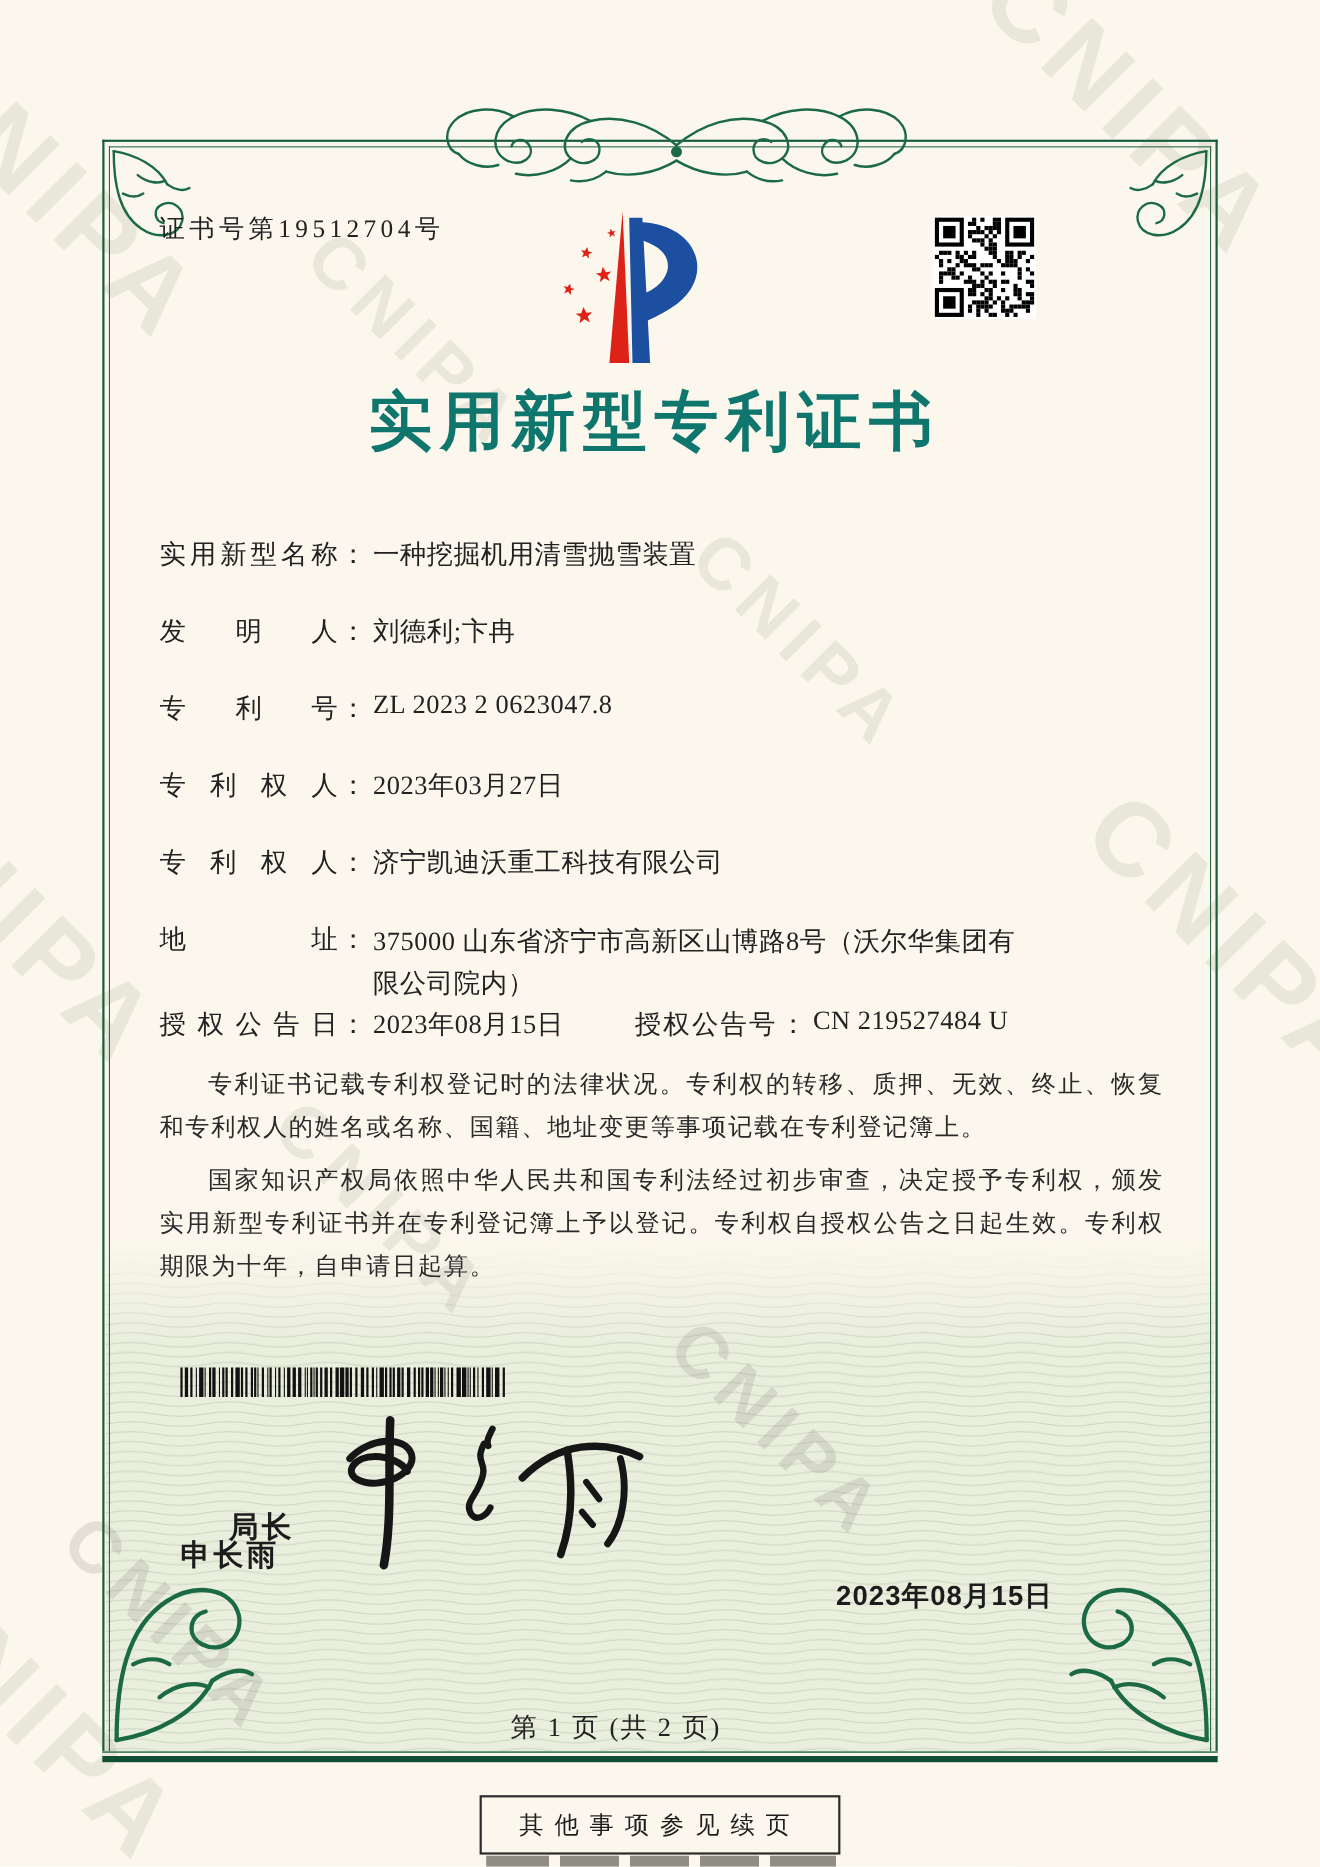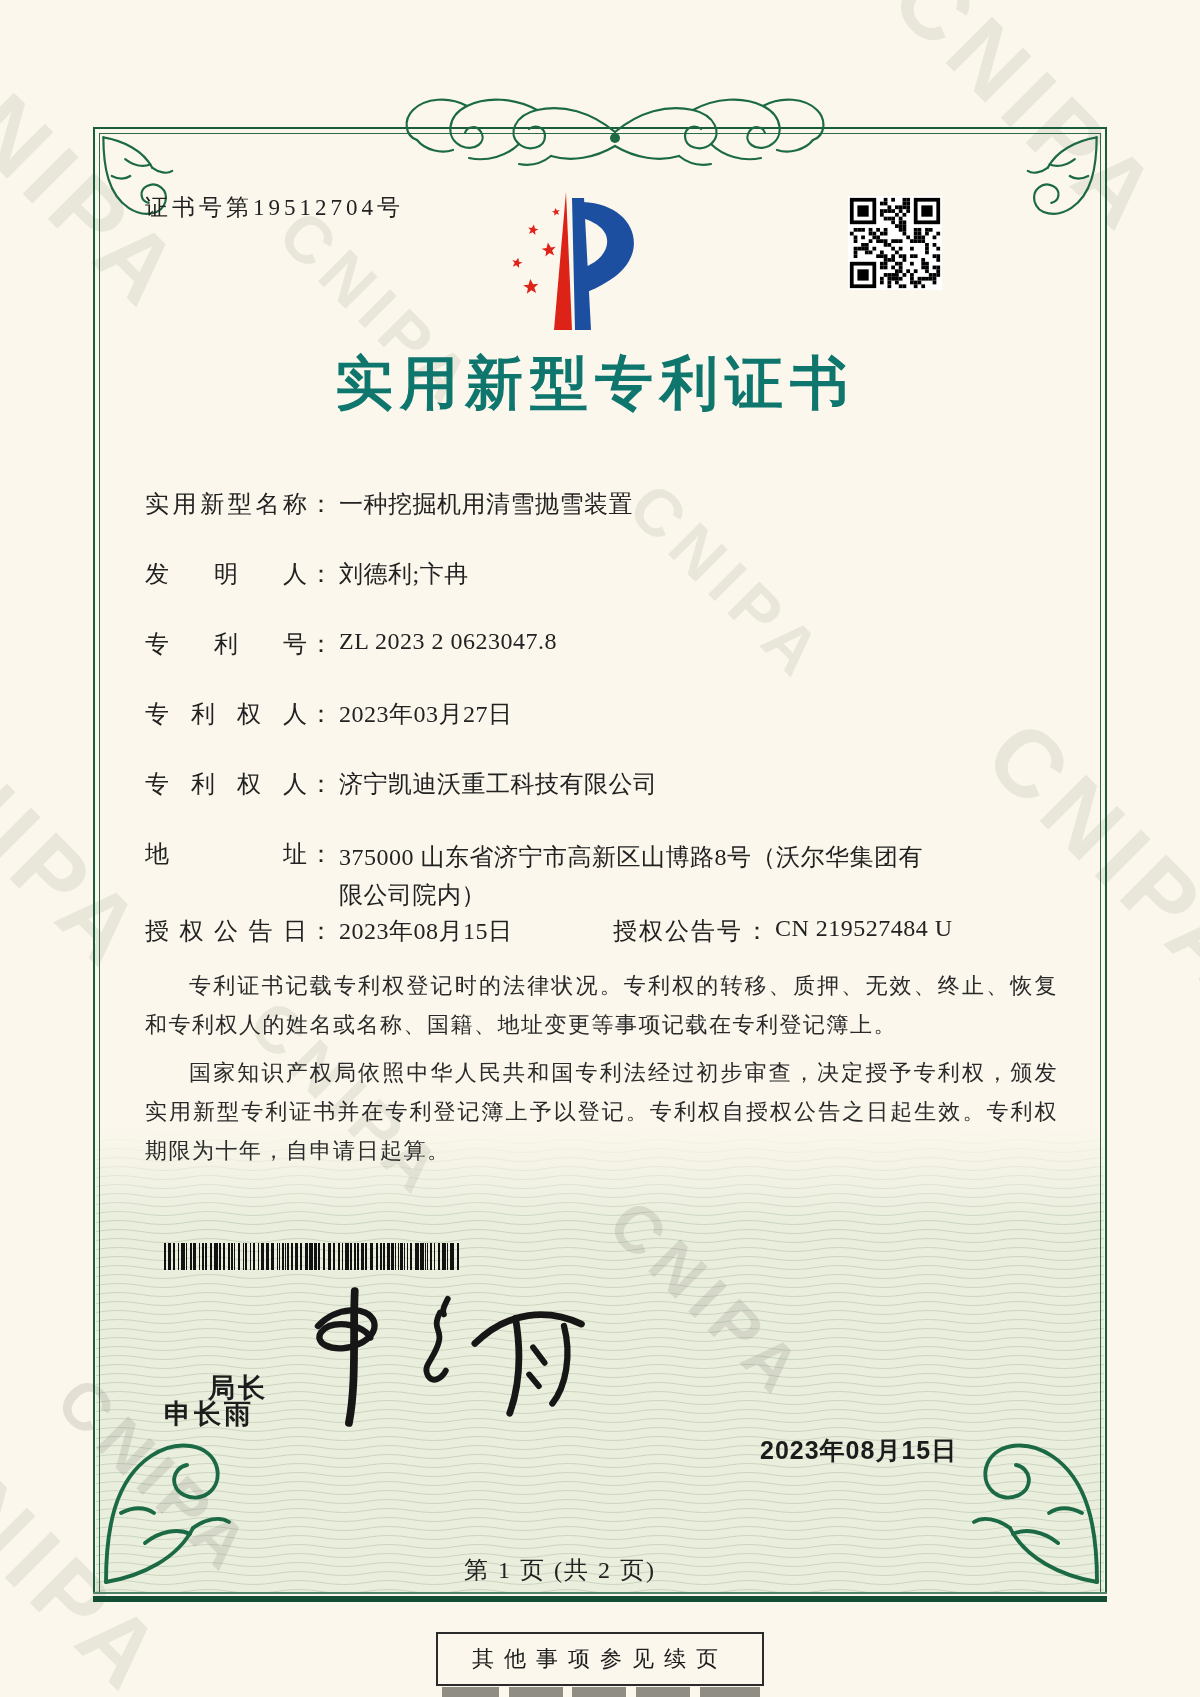--- a/index.html
+++ b/index.html
@@ -20,21 +20,21 @@
          background:linear-gradient(180deg,#4f836a 0 1.5px,rgba(0,0,0,0) 1.5px 4px,#124e33 4px 10px);}
   .corner{position:absolute;z-index:4;}
   
   .cert-no{position:absolute;left:145px;top:192px;font-size:23px;letter-spacing:4px;color:#222;z-index:5;}
   .title{position:absolute;left:303px;top:345px;font-size:58px;font-weight:700;letter-spacing:7px;color:#0f766e;z-index:5;margin-left:32px;}
   .row{position:absolute;left:145px;font-size:24px;color:#222;z-index:5;white-space:nowrap;}
   .lbl{display:inline-block;width:162px;text-align:justify;text-align-last:justify;vertical-align:top;}
   .colon{display:inline-block;margin:0 6px 0 2px;vertical-align:top;}
   .val{display:inline-block;vertical-align:top;letter-spacing:0.5px;}
   .val-wrap{white-space:normal;width:600px;line-height:38px;}
-  .pair2{position:absolute;left:468px;top:0;}
+  .pair2{position:absolute;left:432px;top:0;}
   .pair2 .lbl2{display:inline-block;letter-spacing:2px;}
   .paras{position:absolute;left:145px;top:966px;width:913px;z-index:5;}
   .paras p{margin:0 0 9px 0;font-size:22px;line-height:39px;letter-spacing:1.5px;
            text-align:justify;text-indent:2em;color:#2a2a2a;}
   .officer{position:absolute;left:164px;font-size:27px;font-weight:700;z-index:5;
            font-family:'Liberation Sans','DejaVu Sans',sans-serif;color:#1c1c1c;letter-spacing:3px;}
   .issue-date{position:absolute;left:760px;top:1434px;font-size:25px;font-weight:600;z-index:5;
            font-family:'Liberation Sans','DejaVu Sans',sans-serif;color:#1c1c1c;letter-spacing:1px;}
   .page-info{position:absolute;left:560px;top:1554px;transform:translateX(-50%);
            font-size:24px;color:#222;z-index:5;letter-spacing:2px;}

